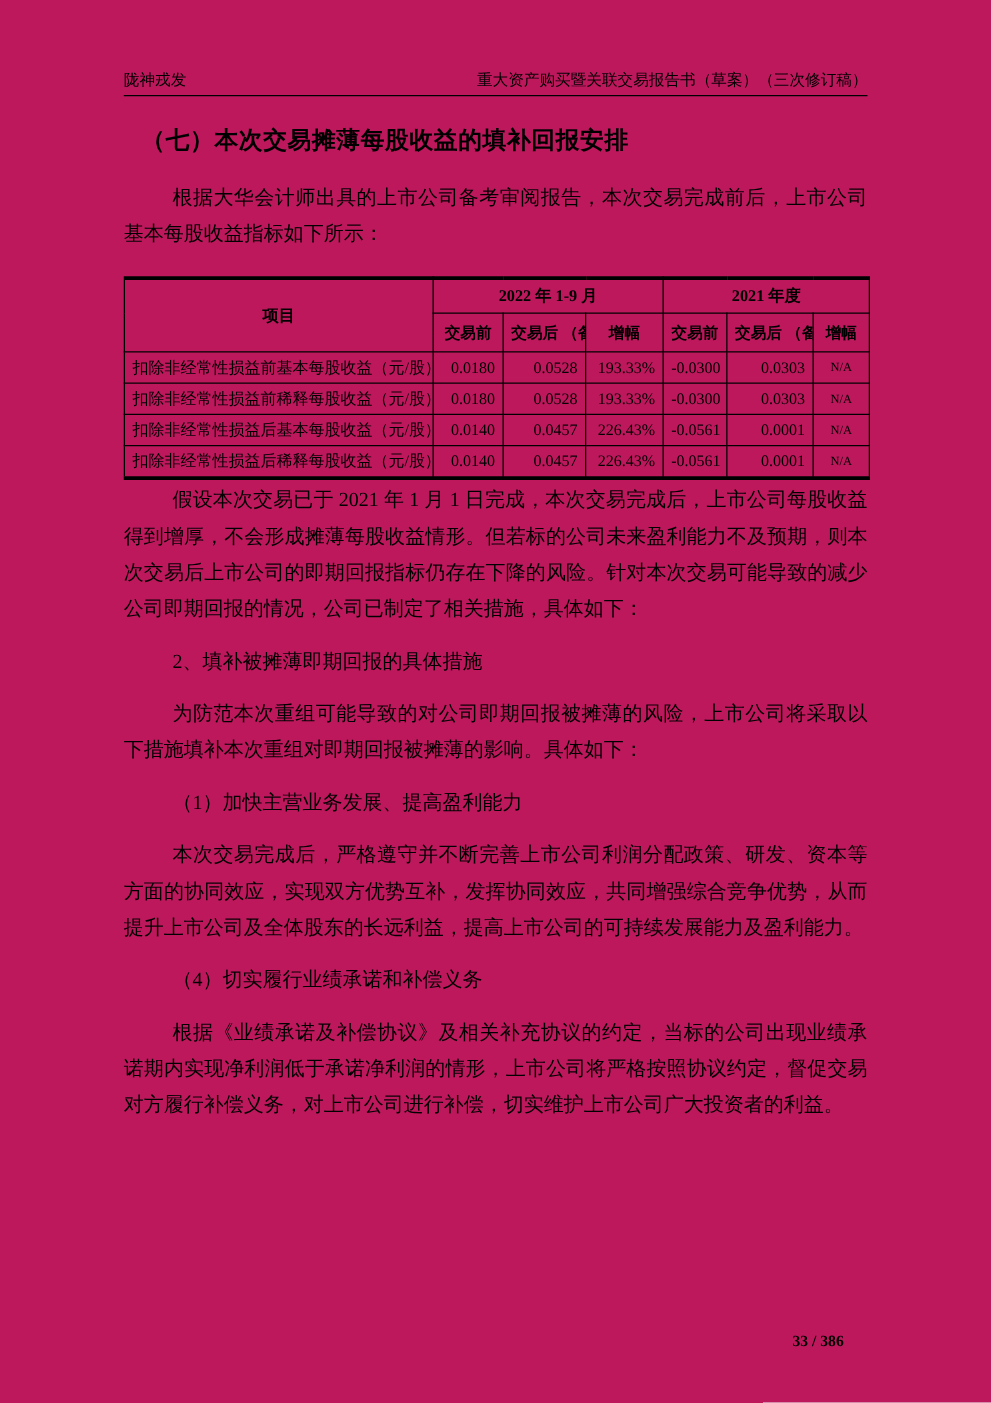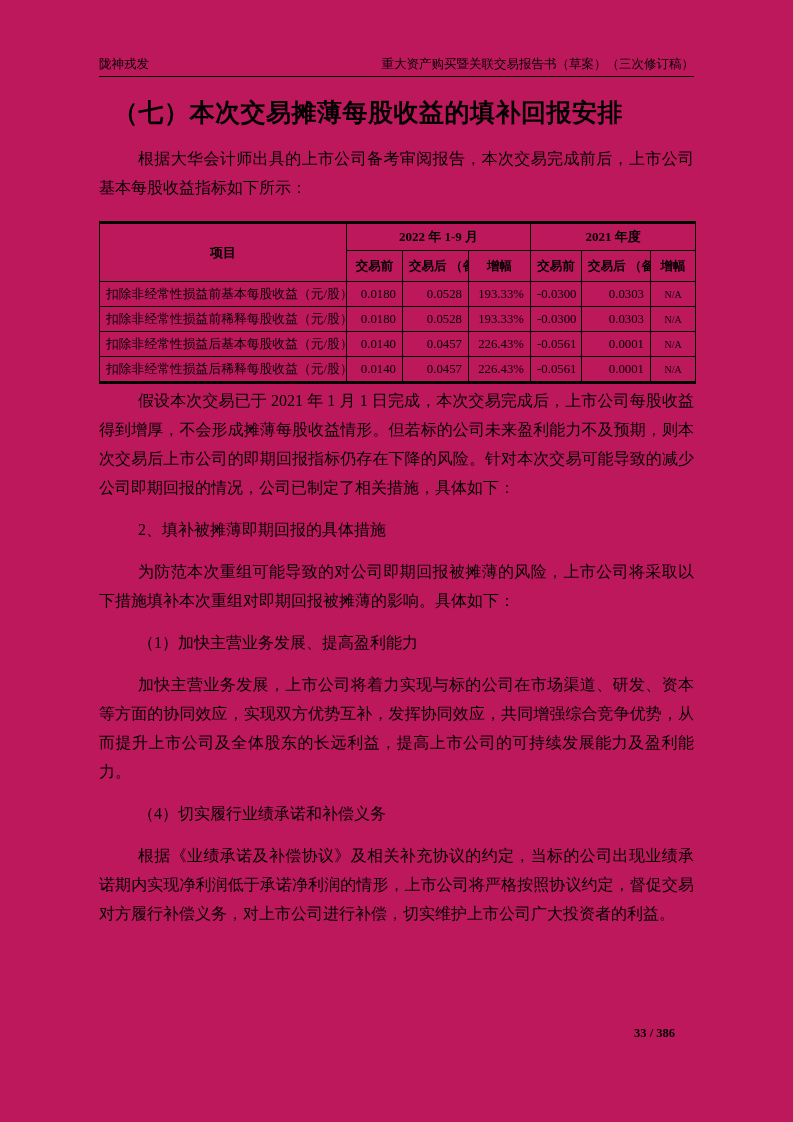--- a/index.html
+++ b/index.html
@@ -17,21 +17,21 @@
     position:absolute; left:99px; top:56px; width:595px;
     display:flex; justify-content:space-between; align-items:flex-end;
     font-size:12.5px; line-height:16px;
     border-bottom:1.5px solid #000;
     padding-bottom:4px;
   }
   
   .section-title {
     position:absolute; left:99px; top:99px; width:595px;
     font-family:"Liberation Sans","DejaVu Sans",sans-serif;
-    font-weight:bold; font-size:25px; line-height:27px;
+    font-weight:bold; font-size:19px; line-height:27px;
     padding-left:14px; letter-spacing:0.5px;
   }
   
   .para, .sub-head {
     font-size:16px; line-height:29px;
     text-align:justify;
     text-indent:39px;
     margin:0 0 13px 0;
   }
   .sub-head { text-align:left; }
@@ -59,21 +59,21 @@
               font-family:"Liberation Sans","DejaVu Sans",sans-serif; font-size:13px; }
   td.item { height:24px; text-align:left; font-size:12.8px; }
   td.num  { height:24px; text-align:right; font-size:12.8px; }
   td.na   { height:24px; text-align:center; font-size:10px; }
   
   .body-flow {
     position:absolute; left:99px; top:386px; width:595px;
   }
   
   .page-number {
-    position:absolute; top:1026px; right:118px;
+    position:absolute; top:1066px; right:118px;
     font-weight:bold; font-size:12.5px;
   }
 </style>
 </head>
 <body>
 
 <div class="page">
 
   <div class="running-head">
     <span>陇神戎发</span>
@@ -149,20 +149,20 @@
       </tr>
     </tbody>
       </table>
   </div>
 
   <div class="body-flow">
     <p class="para">假设本次交易已于 2021 年 1 月 1 日完成，本次交易完成后，上市公司每股收益得到增厚，不会形成摊薄每股收益情形。但若标的公司未来盈利能力不及预期，则本次交易后上市公司的即期回报指标仍存在下降的风险。针对本次交易可能导致的减少公司即期回报的情况，公司已制定了相关措施，具体如下：</p>
     <p class="sub-head">2、填补被摊薄即期回报的具体措施</p>
     <p class="para">为防范本次重组可能导致的对公司即期回报被摊薄的风险，上市公司将采取以下措施填补本次重组对即期回报被摊薄的影响。具体如下：</p>
     <p class="sub-head">（1）加快主营业务发展、提高盈利能力</p>
-    <p class="para">加快主营业务发展，上市公司将着力实现与标的公司在市场渠道、研发、资本等方面的协同效应，实现双方优势互补，发挥协同效应，共同增强综合竞争优势，从而提升上市公司及全体股东的长远利益，提高上市公司的可持续发展能力及盈利能力。</p>
+    <p class="para">本次交易完成后，严格遵守并不断完善上市公司利润分配政策、研发、资本等方面的协同效应，实现双方优势互补，发挥协同效应，共同增强综合竞争优势，从而提升上市公司及全体股东的长远利益，提高上市公司的可持续发展能力及盈利能力。</p>
     <p class="sub-head">（4）切实履行业绩承诺和补偿义务</p>
     <p class="para">根据《业绩承诺及补偿协议》及相关补充协议的约定，当标的公司出现业绩承诺期内实现净利润低于承诺净利润的情形，上市公司将严格按照协议约定，督促交易对方履行补偿义务，对上市公司进行补偿，切实维护上市公司广大投资者的利益。</p>
   </div>
 
   <div class="page-number">33 / 386</div>
 
 </div>
 
 </body></html>

